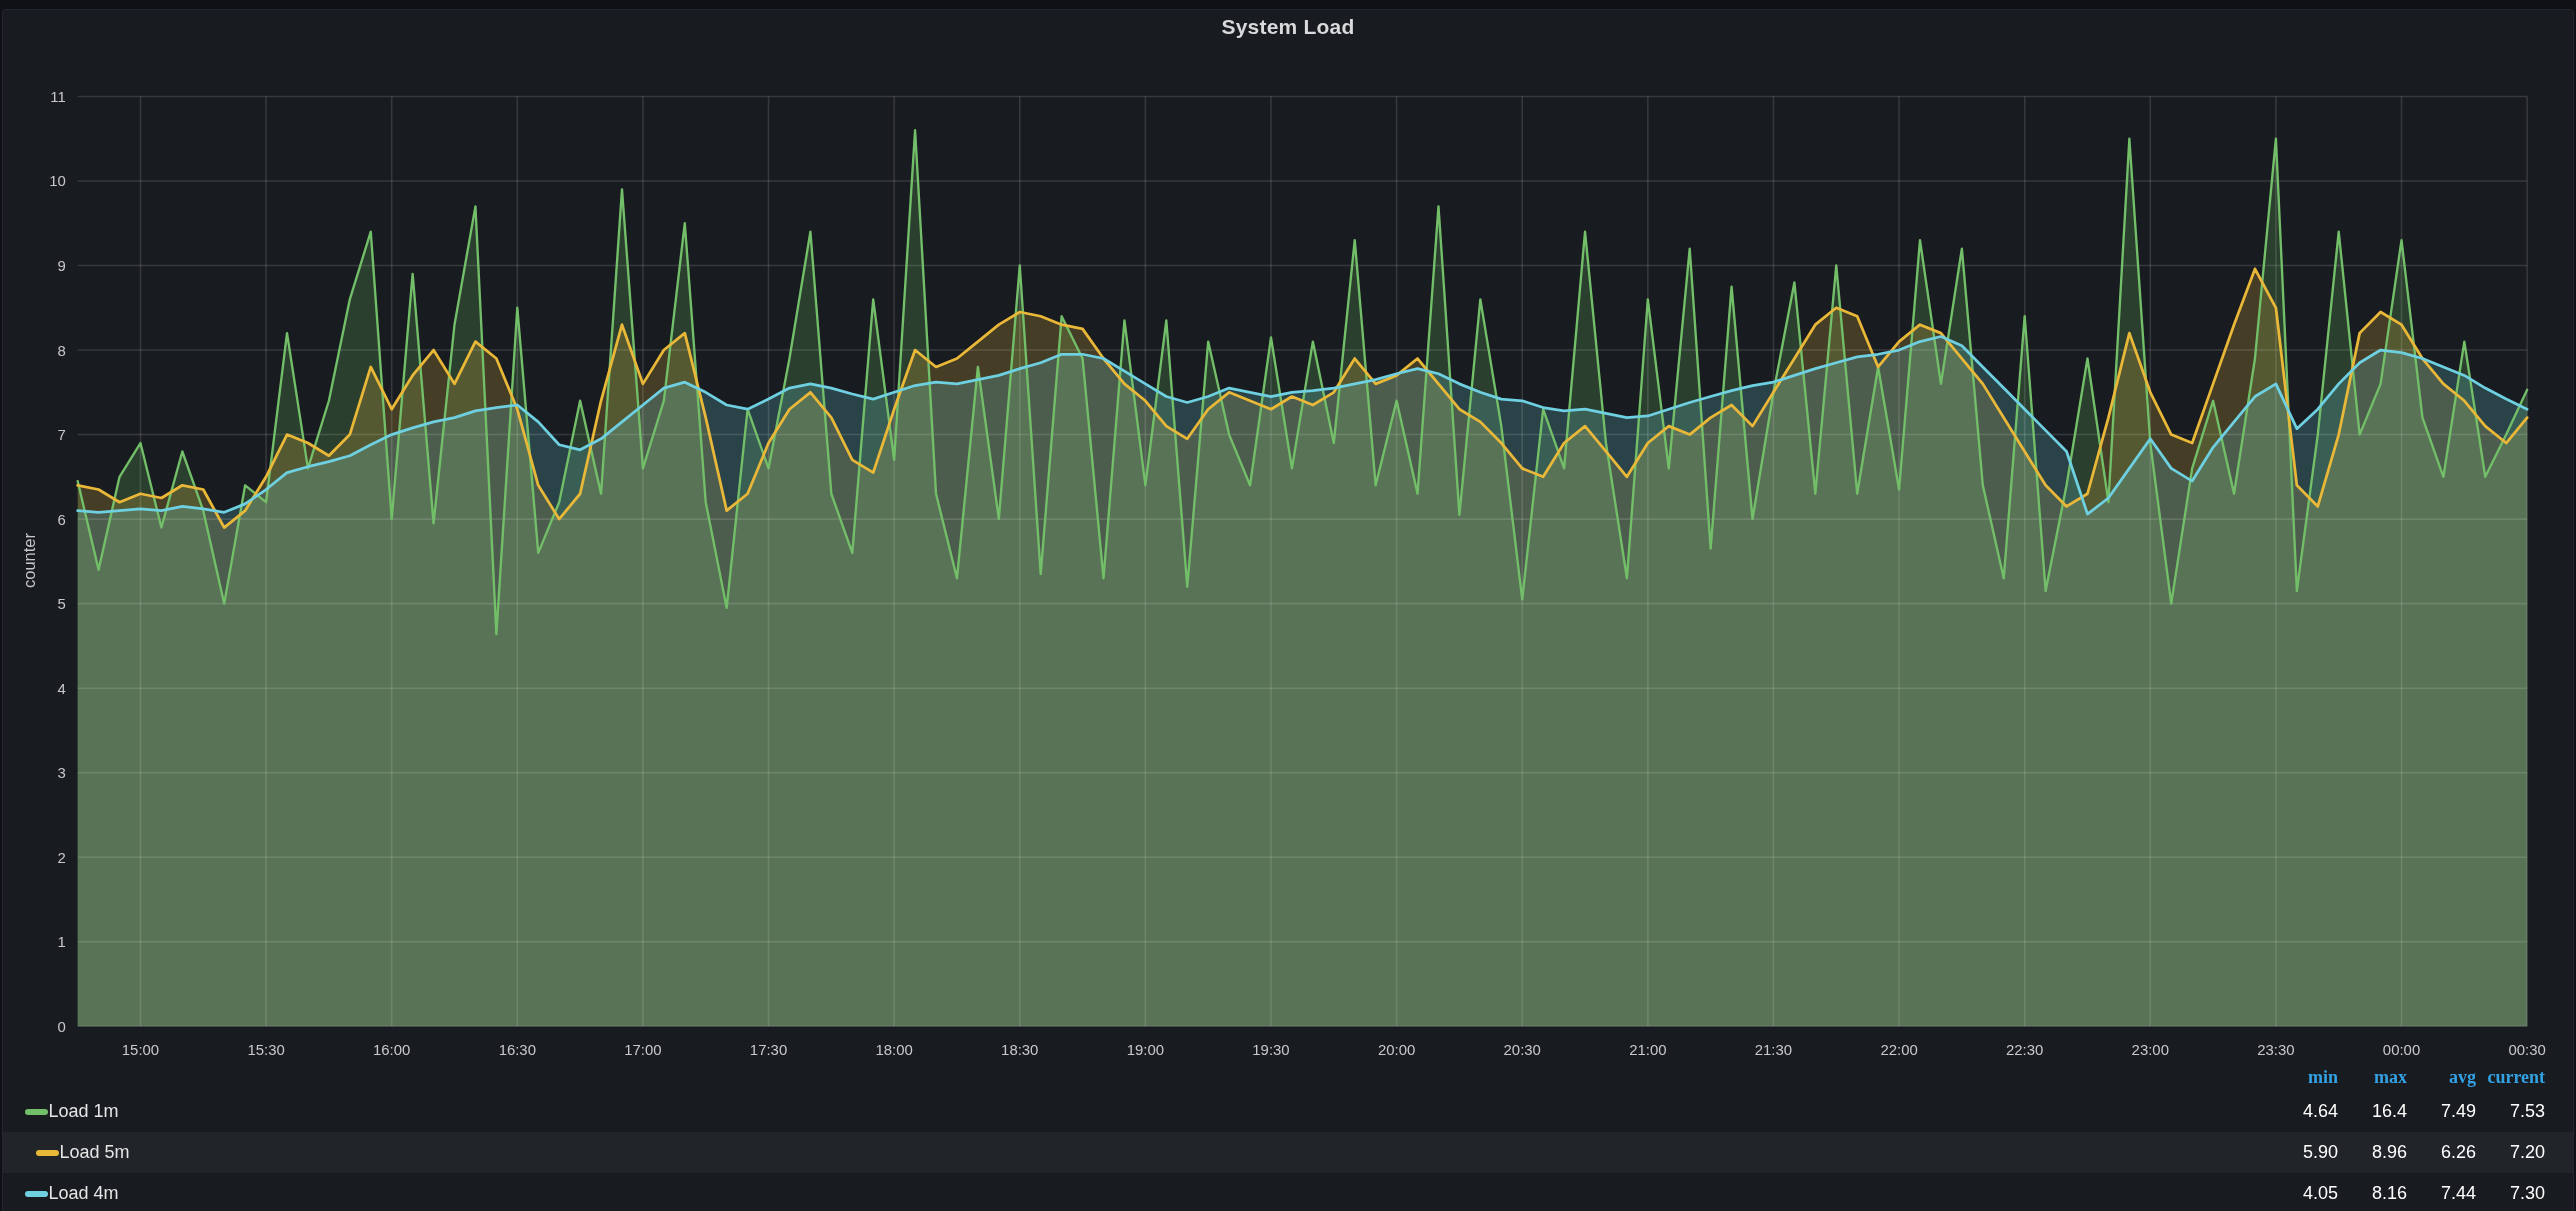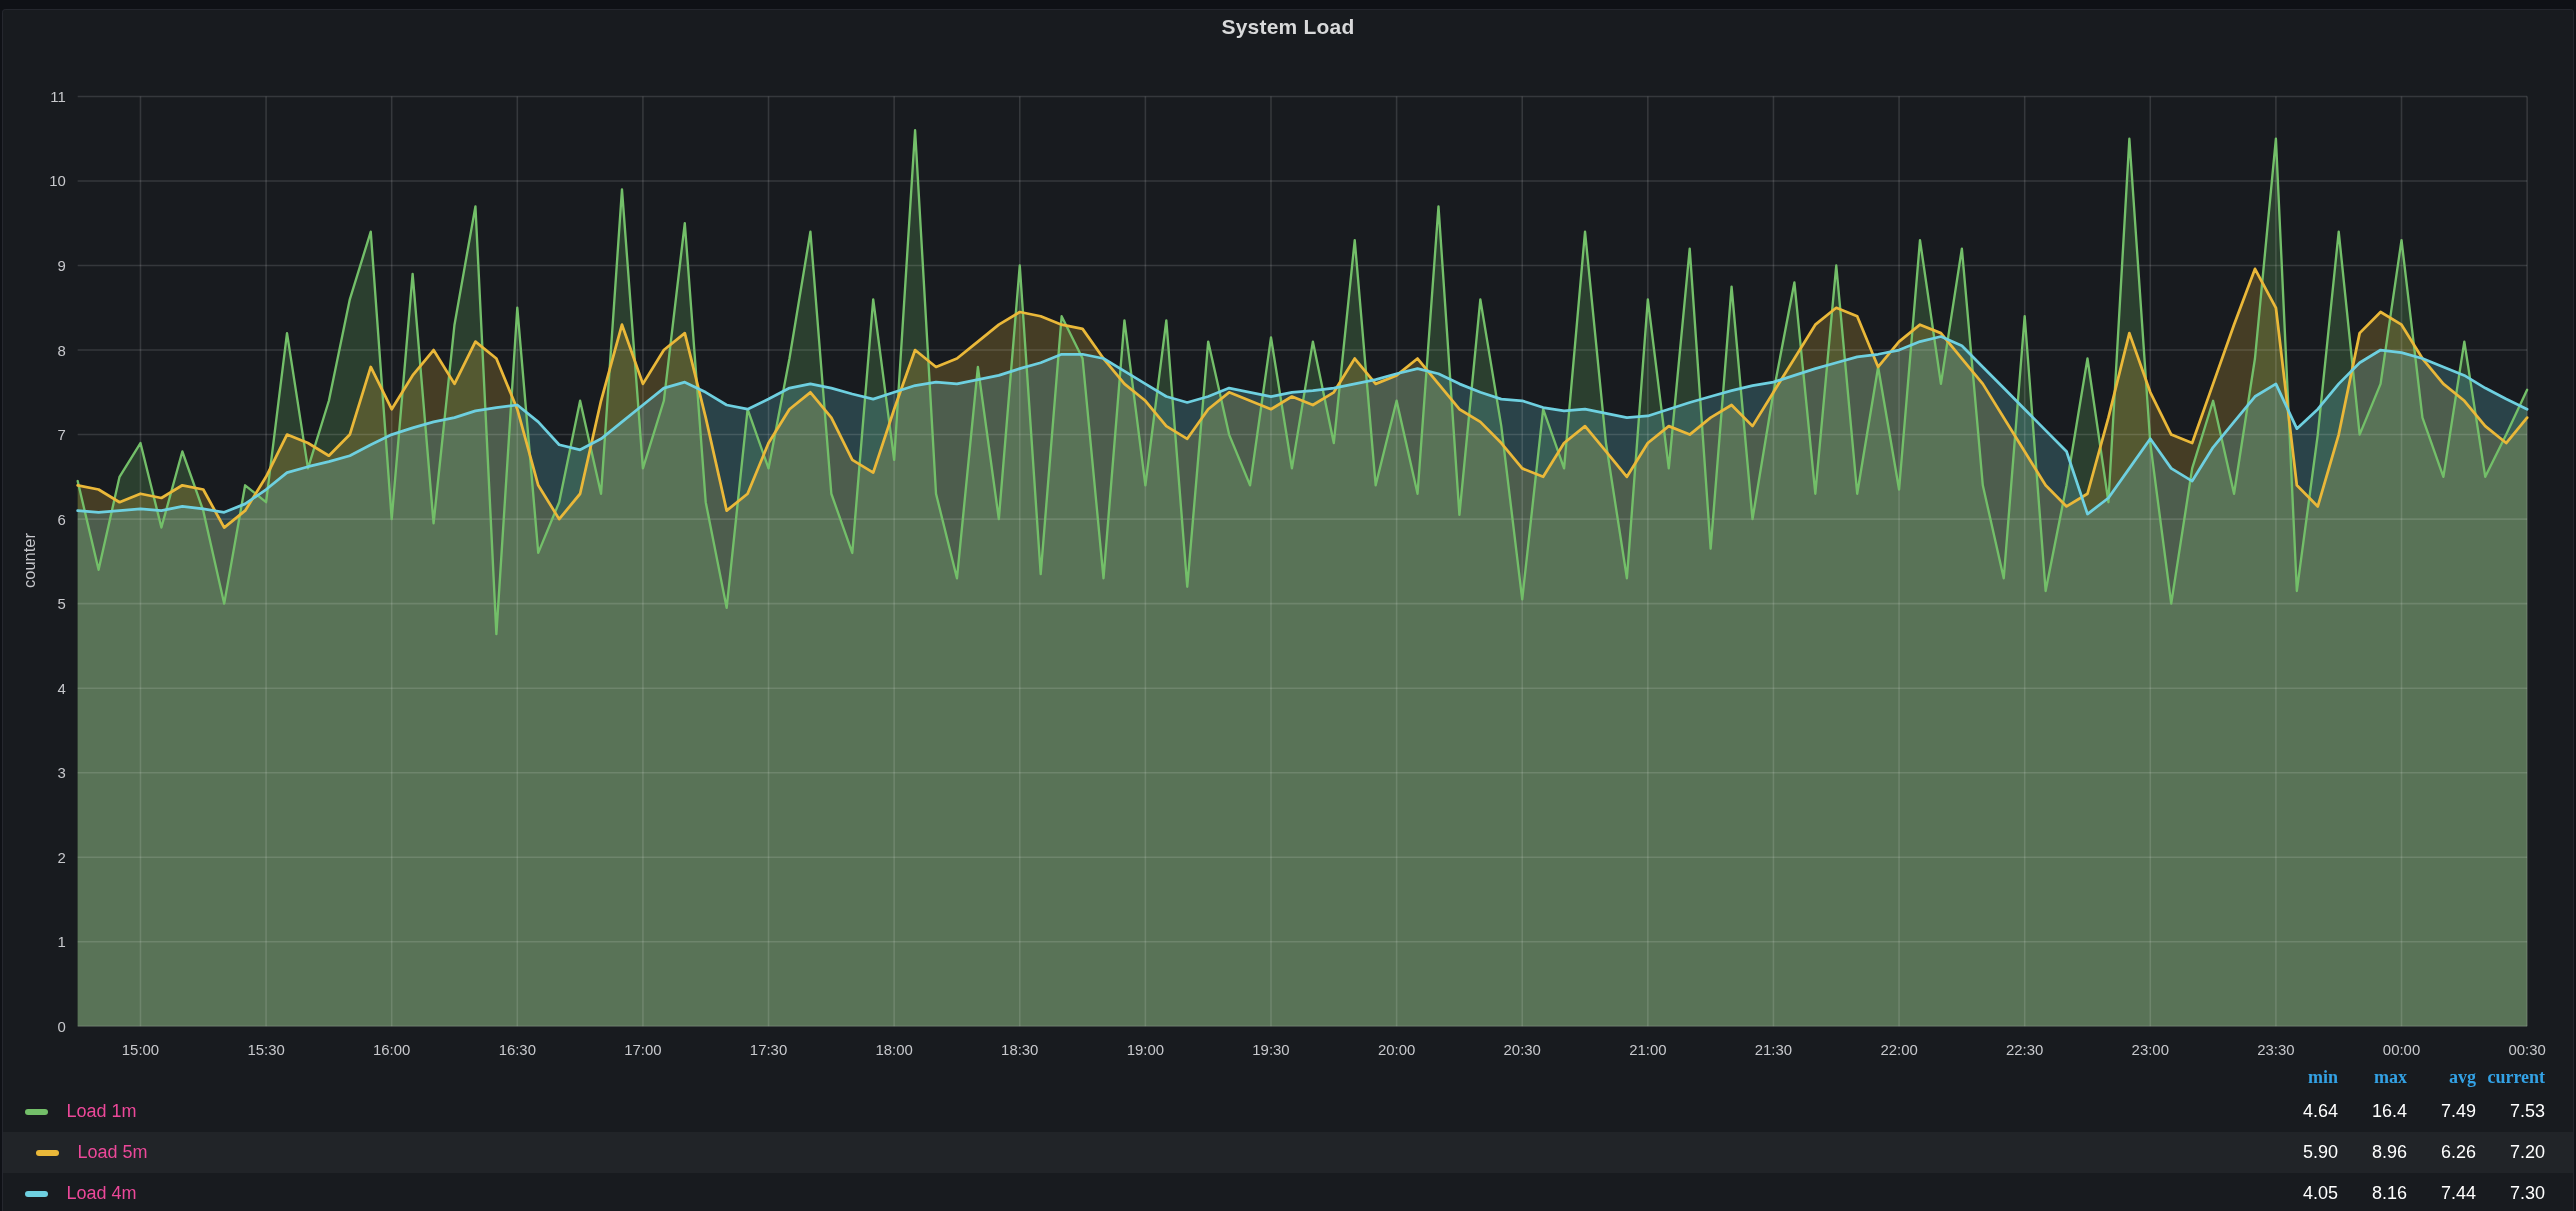--- a/index.html
+++ b/index.html
@@ -14,21 +14,21 @@
            transform:rotate(-90deg);color:#c7c8cc;font-size:16.5px;}
   svg#chart{position:absolute;left:0;top:0;width:2576px;height:1212px;display:block;}
   .legend{position:absolute;left:0;right:0;top:1054px;color:#d8d9da;font-size:18px;}
   .legend-headers{display:flex;align-items:center;height:27px;padding-right:27.5px;font-family:Liberation Serif, serif;}
   .legend-headers .spacer{flex:1;}
   .legend-headers .hcell{width:69px;text-align:right;color:#33a2e5;font-weight:700;cursor:pointer;}
   .legend-row{display:flex;align-items:center;height:41px;padding-left:22px;padding-right:27.5px;cursor:pointer;}
   .legend-row.hl{background:rgba(255,255,255,0.045);padding-left:33px;}
   .legend-row .left{flex:1;display:flex;align-items:center;}
   .swatch{width:23px;height:6.3px;border-radius:3.1px;background:#888;flex:none;}
-  .series-label{margin-left:18px;color:#ec4899;}
+  .series-label{color:#e5e5e5;}
   .vcell{width:69px;text-align:right;color:#ffffff;}
 </style>
 </head>
 <body>
 
 <div class="page">
   <div class="panel">
     <div class="panel-header">
       <span class="panel-title">System Load</span>
     </div>

